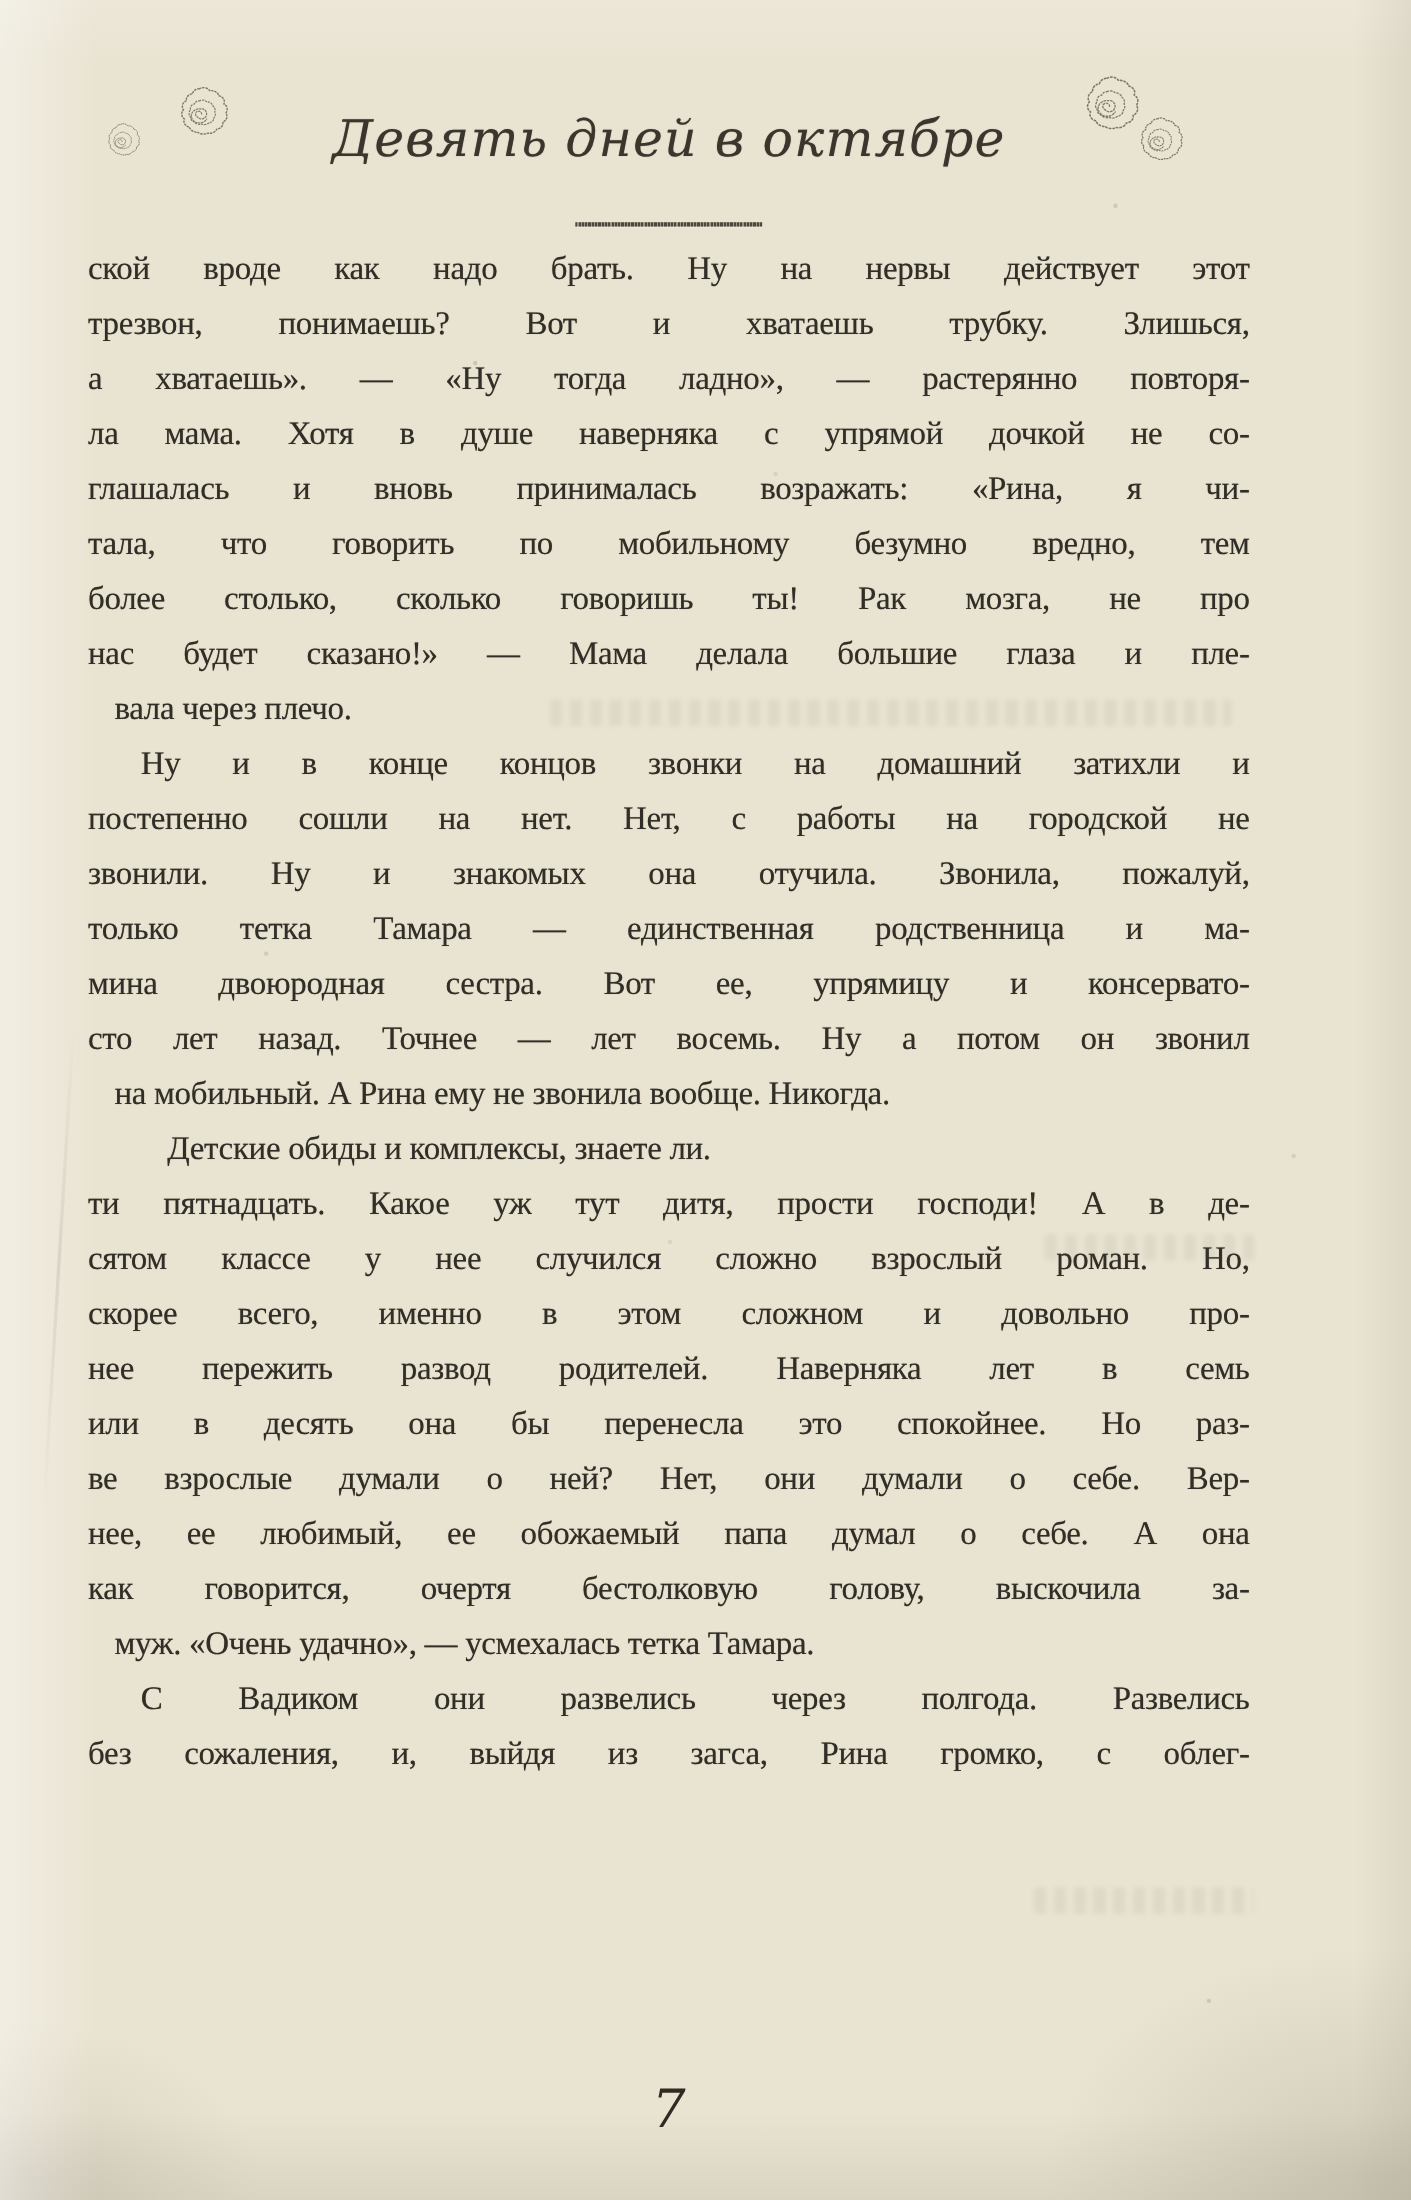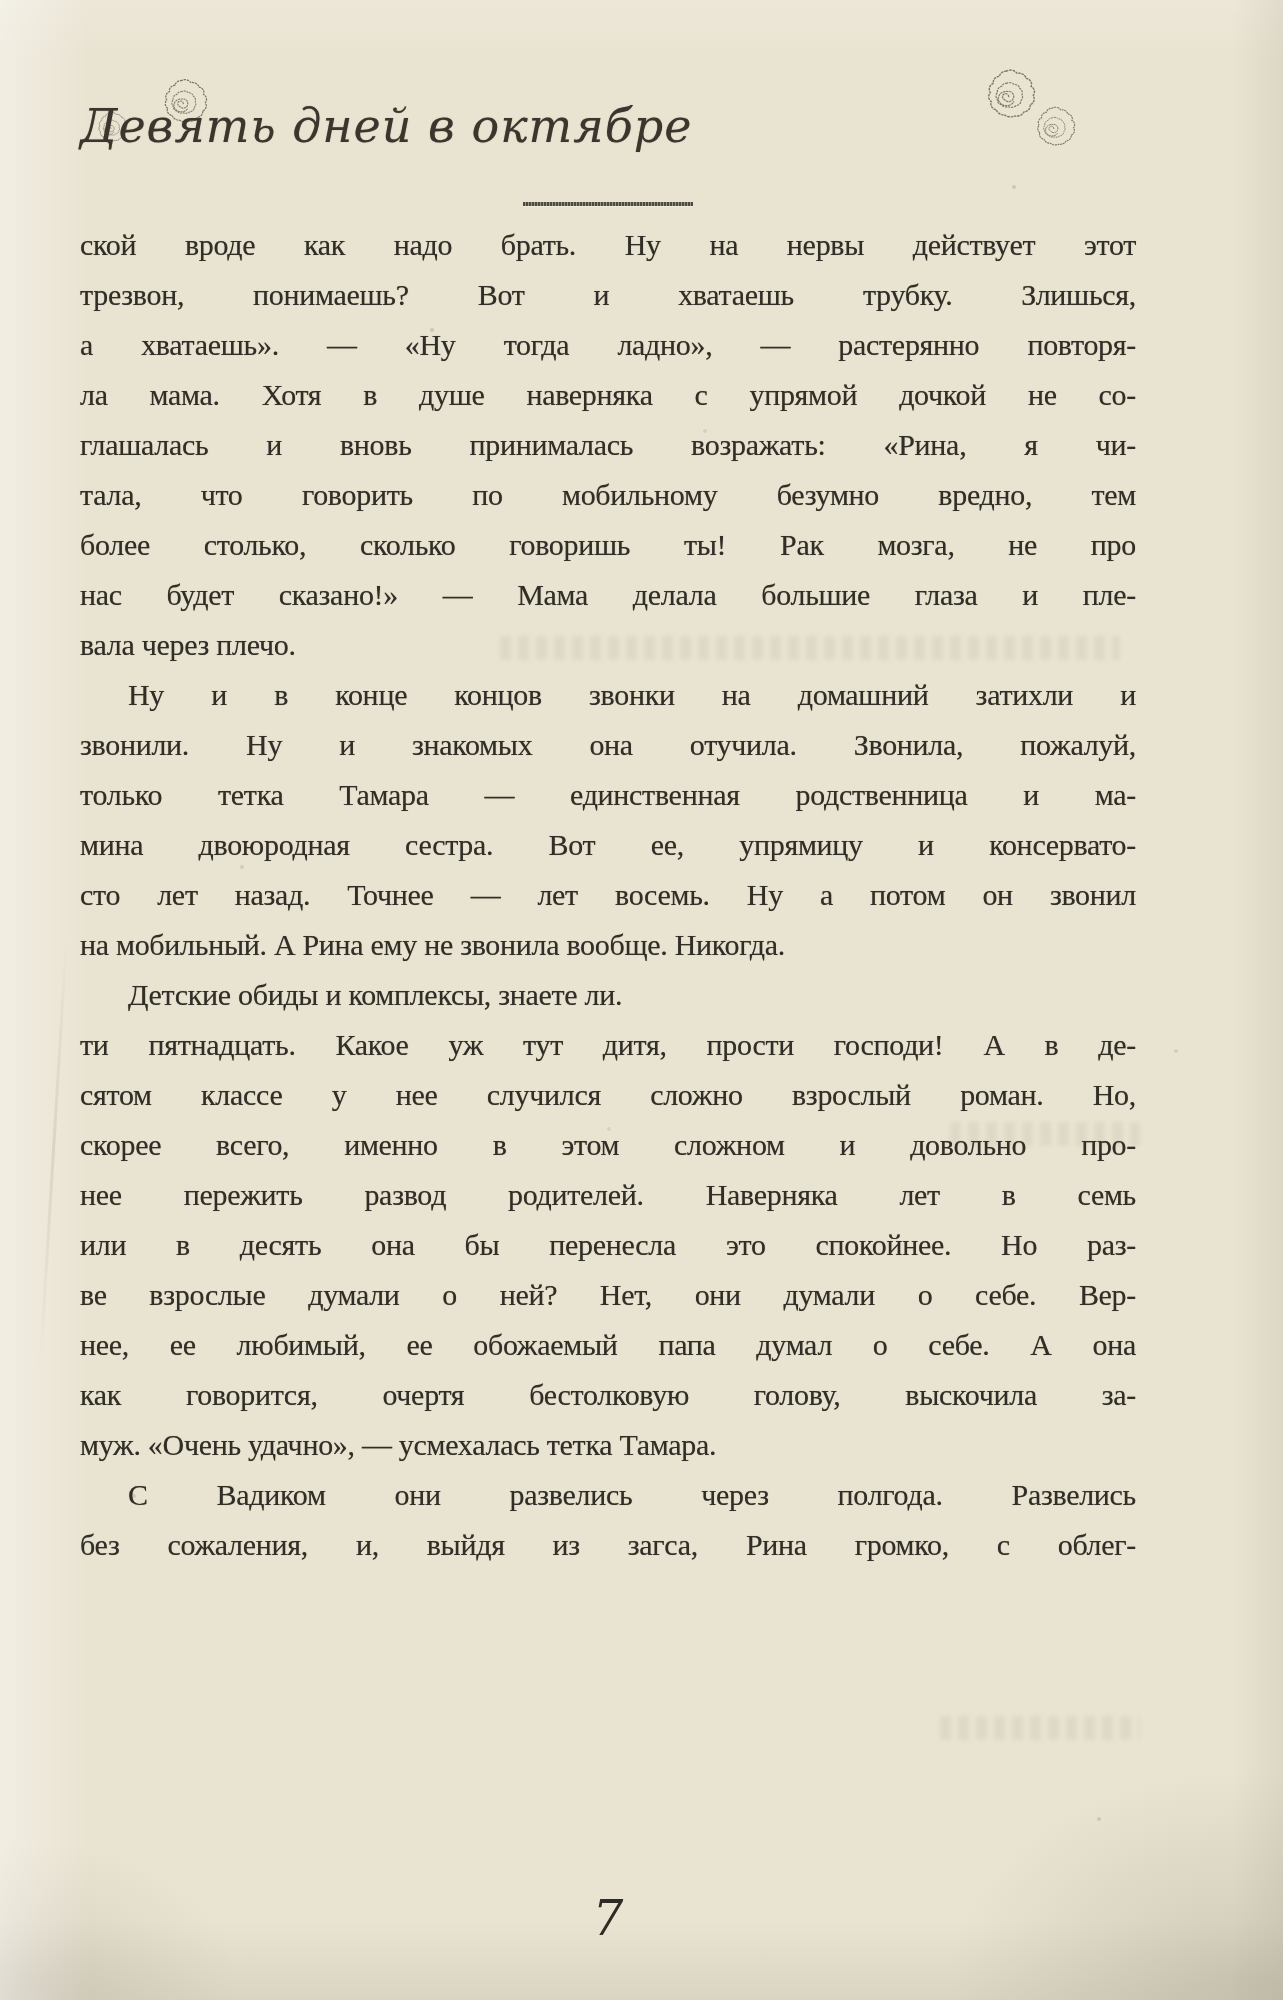--- a/index.html
+++ b/index.html
@@ -14,21 +14,21 @@
       linear-gradient(180deg, rgba(255,255,255,.16) 0%, rgba(255,255,255,0) 3%, rgba(255,255,255,0) 96%, rgba(110,104,90,.12) 100%),
       radial-gradient(ellipse 420px 300px at 97% 99%, rgba(108,102,88,.20), rgba(108,102,88,0) 70%),
       radial-gradient(ellipse 300px 200px at 2% 99%, rgba(108,102,88,.14), rgba(108,102,88,0) 70%),
       #e9e3d1;
     font-family:"Liberation Serif", serif;
     color:#35322b;
   }
   
   .title{
     position:absolute; left:80px; top:86px; width:1056px; margin:0;
-    text-align:left;
+    text-align:center;
     font-family:"DejaVu Serif", serif;
     font-style:italic; font-weight:500;
     font-size:46px; line-height:80px;
     letter-spacing:1px;
     color:#3a362d;
     text-shadow:0 0 1px rgba(58,54,45,.45);
   }
   .rule{
     position:absolute; left:523px; top:202px; width:170px; height:4px;
     background:
@@ -46,21 +46,21 @@
     stroke-dasharray:1.4 1.6; stroke-linecap:round; opacity:.9;}
   
   .bodytext{
     position:absolute; left:80px; top:220px; width:1056px;
     font-size:30px; line-height:50px;
     letter-spacing:-0.3px;
     color:#312e27;
     text-shadow:0 0 .7px rgba(45,42,35,.55);
   }
   .line{text-align:justify; text-align-last:justify; white-space:normal;}
-  .line.end{text-align-last:left;}
+  .line.end{text-align-last:left;margin-left:24px;}
   .line.ind{text-indent:48px;}
   
   .pageno{
     position:absolute; left:80px; top:1886px; width:1056px;
     text-align:center;
     font-family:"DejaVu Serif", serif; font-style:italic;
     font-size:48px; line-height:64px; color:#2e2b24;
   }
   
   .ghost{
@@ -133,20 +133,21 @@
       <div class="line">ской вроде как надо брать. Ну на нервы действует этот</div>
       <div class="line">трезвон, понимаешь? Вот и хватаешь трубку. Злишься,</div>
       <div class="line">а хватаешь». — «Ну тогда ладно», — растерянно повторя-</div>
       <div class="line">ла мама. Хотя в душе наверняка с упрямой дочкой не со-</div>
       <div class="line">глашалась и вновь принималась возражать: «Рина, я чи-</div>
       <div class="line">тала, что говорить по мобильному безумно вредно, тем</div>
       <div class="line">более столько, сколько говоришь ты! Рак мозга, не про</div>
       <div class="line">нас будет сказано!» — Мама делала большие глаза и пле-</div>
       <div class="line end">вала через плечо.</div>
       <div class="line ind">Ну и в конце концов звонки на домашний затихли и</div>
+      <div class="line">постепенно сошли на нет. Нет, с работы на городской не</div>
       <div class="line">звонили. Ну и знакомых она отучила. Звонила, пожалуй,</div>
       <div class="line">только тетка Тамара — единственная родственница и ма-</div>
       <div class="line">мина двоюродная сестра. Вот ее, упрямицу и консервато-</div>
       <div class="line">сто лет назад. Точнее — лет восемь. Ну а потом он звонил</div>
       <div class="line end">на мобильный. А Рина ему не звонила вообще. Никогда.</div>
       <div class="line ind end">Детские обиды и комплексы, знаете ли.</div>
       <div class="line">ти пятнадцать. Какое уж тут дитя, прости господи! А в де-</div>
       <div class="line">сятом классе у нее случился сложно взрослый роман. Но,</div>
       <div class="line">скорее всего, именно в этом сложном и довольно про-</div>
       <div class="line">нее пережить развод родителей. Наверняка лет в семь</div>

